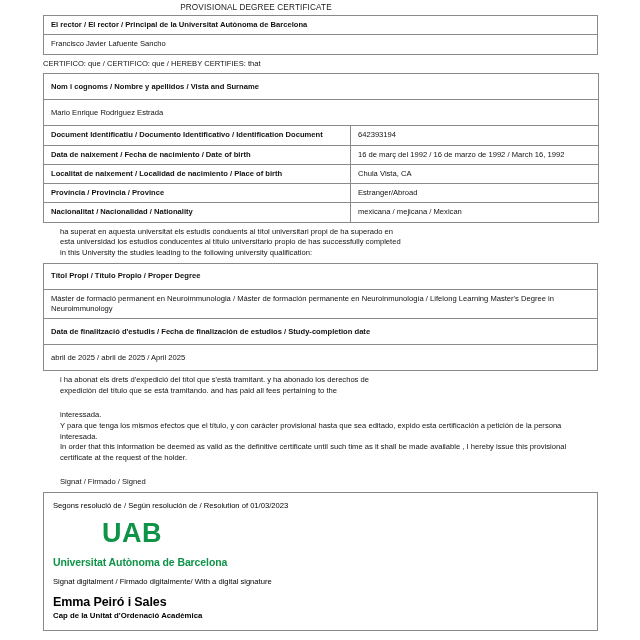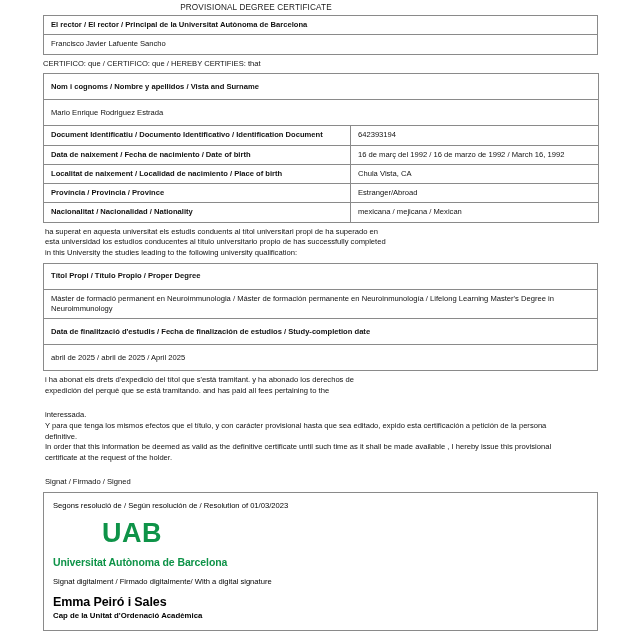--- a/index.html
+++ b/index.html
@@ -56,21 +56,21 @@
 
   
   .para {
     margin-left: 43px;
     width: 560px;
     font-size: 7.6px;
     line-height: 1.42;
     color: #111111;
   }
   .para-indent {
-    margin-left: 45px;
+    margin-left: 60px;
   }
   .gap-sm { height: 4px; }
   .gap-md { height: 8px; }
   .gap-lg { height: 13px; }
 
   
   .sig-box {
     margin-left: 43px;
     width: 555px;
     box-sizing: border-box;
@@ -193,29 +193,29 @@
       <tr class="row-tall">
         <td class="val">abril de 2025 / abril de 2025 / April 2025</td>
       </tr>
     </tbody>
   </table>
 
   <div class="gap-sm"></div>
 
   <div class="para para-indent">
     <div>i ha abonat els drets d'expedició del títol que s'està tramitant. y ha abonado los derechos de</div>
-    <div>expedición del perquè que se está tramitando. and has paid all fees pertaining to the</div>
+    <div>expedición del título que se está tramitando. and has paid all fees pertaining to the</div>
   </div>
 
   <div class="gap-lg"></div>
 
   <div class="para para-indent">
     <div>interessada.</div>
     <div>Y para que tenga los mismos efectos que el título, y con carácter provisional hasta que sea editado, expido esta certificación a petición de la persona</div>
-    <div>definitive.</div>
+    <div>interesada.</div>
     <div>In order that this information be deemed as valid as the definitive certificate until such time as it shall be made available , I hereby issue this provisional</div>
     <div>certificate at the request of the holder.</div>
   </div>
 
   <div class="gap-lg"></div>
 
   <div class="para para-indent">Signat / Firmado / Signed</div>
 
   <div class="gap-sm"></div>
 

